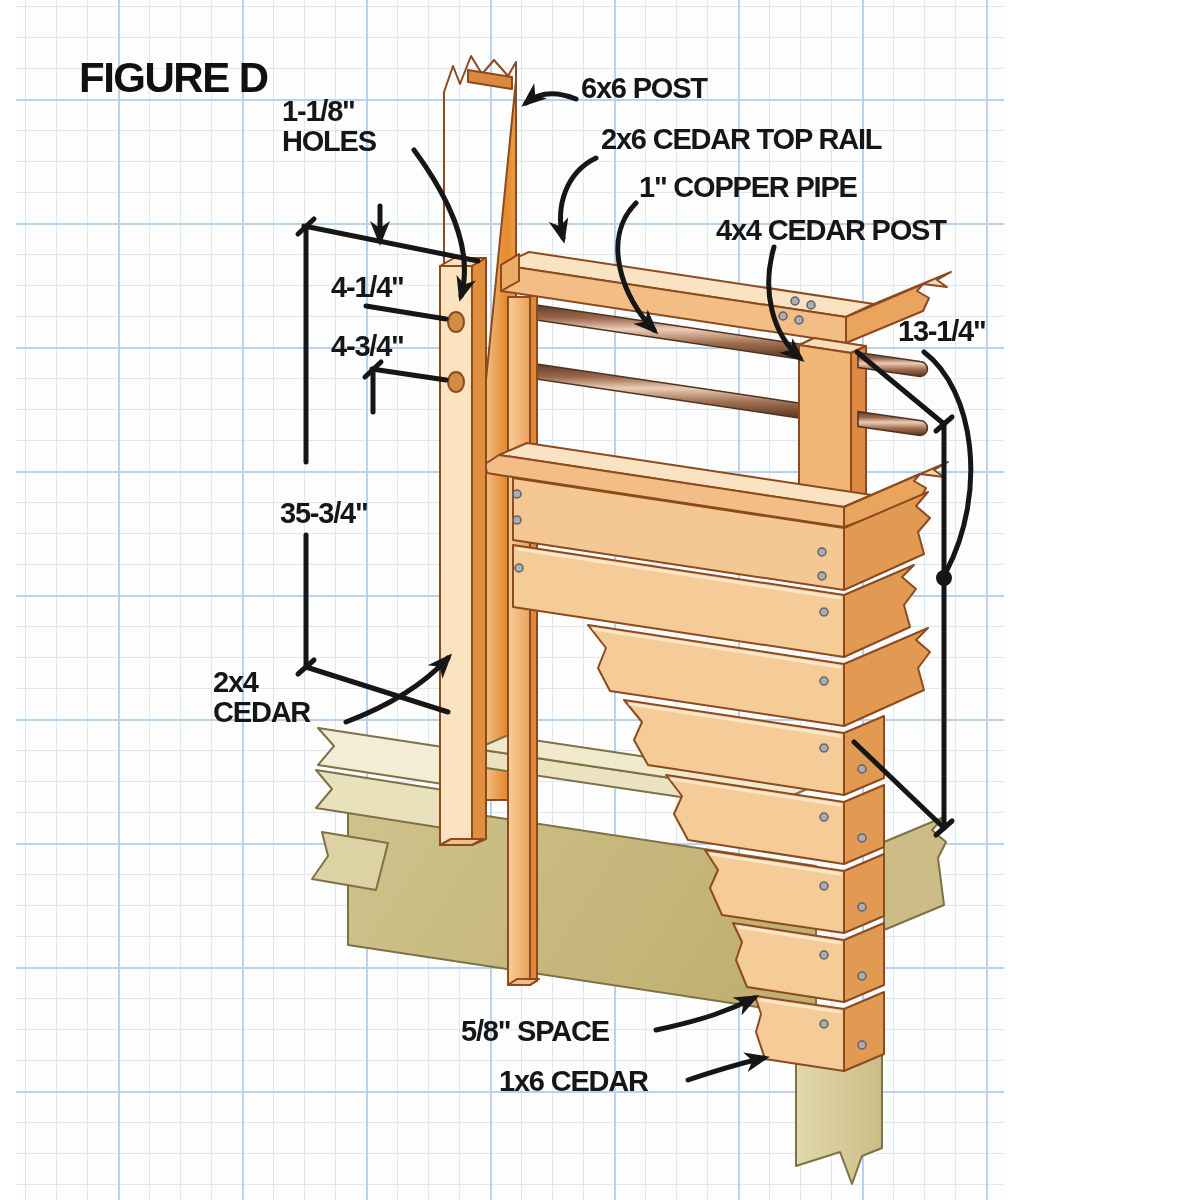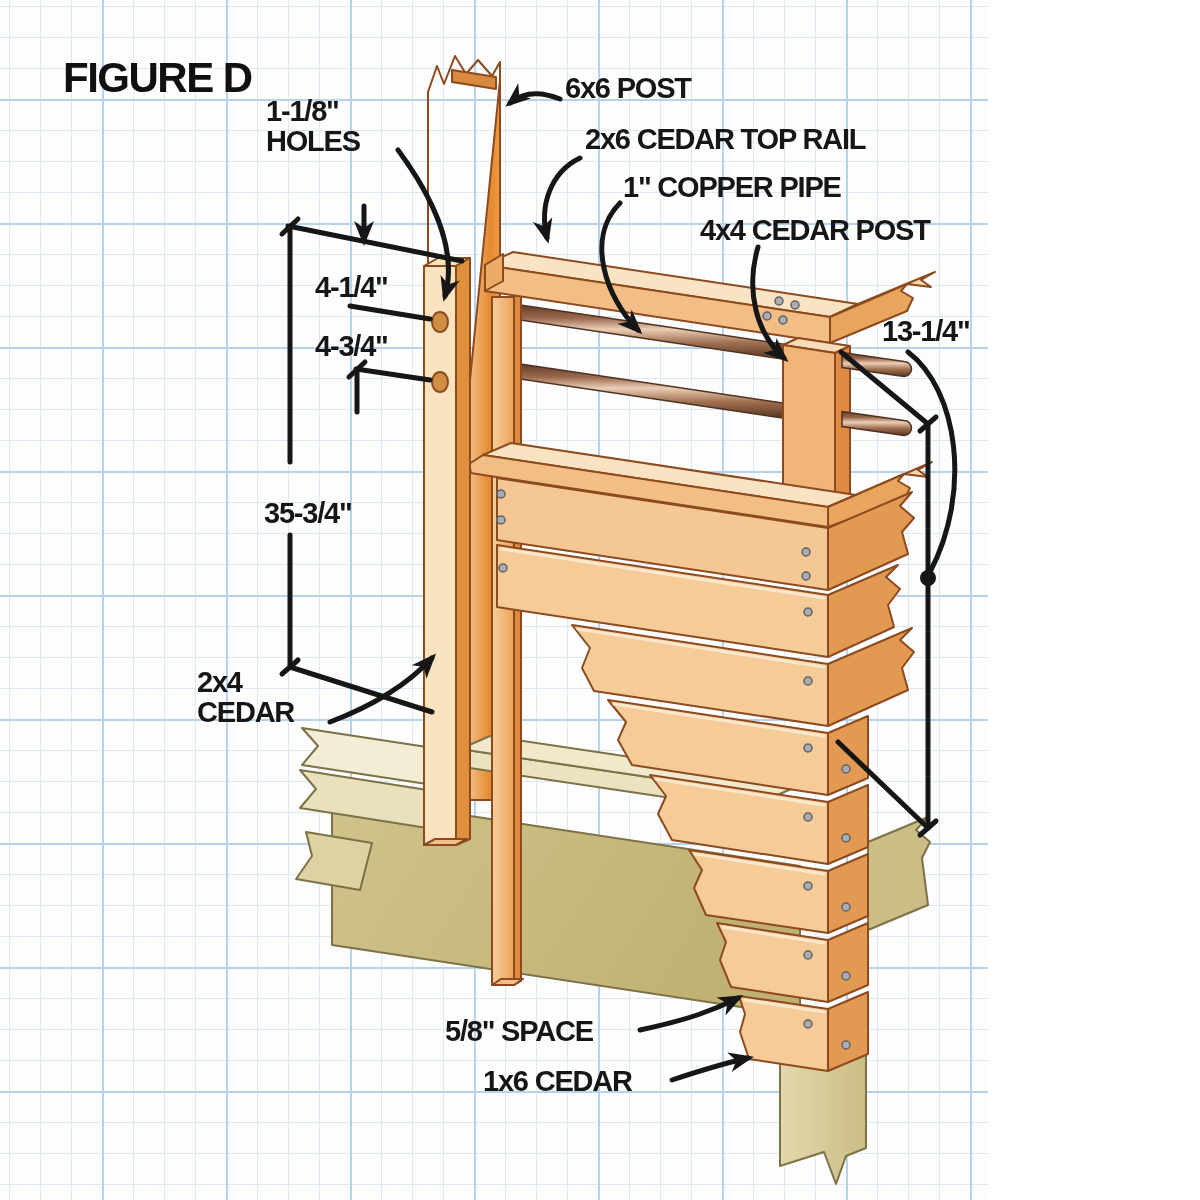--- a/index.html
+++ b/index.html
@@ -7,20 +7,21 @@
   #paper{
     position:relative;width:988px;height:1200px;
     background-color:#FDFDFE;
     background-image:
       linear-gradient(#B9D2EC 2px, transparent 2px),
       linear-gradient(90deg,#B9D2EC 2px, transparent 2px),
       linear-gradient(#DDE8F5 1px, transparent 1px),
       linear-gradient(90deg,#DDE8F5 1px, transparent 1px);
     background-size:124px 124px,124px 124px,31px 31px,31px 31px;
     background-position:-25px -25px,-22px -25px,-25px -25px,-22px -25px;
+    margin-left:16px;
   }
   svg{position:absolute;left:0;top:0;}
   .lbl{font-weight:700;font-size:29px;letter-spacing:-1.2px;fill:#161616;}
   .title{font-weight:700;font-size:42px;letter-spacing:-1.5px;fill:#101010;}
   .wood{stroke:#8C4A1E;stroke-width:2;stroke-linejoin:round;}
   .olive{stroke:#7D7146;stroke-width:2;stroke-linejoin:round;}
   .dim{stroke:#161616;stroke-width:5;fill:none;stroke-linecap:round;}
   .pipe{stroke:#4F3322;stroke-width:1.5;}
   .nail{fill:#ABADB2;stroke:#5F6165;stroke-width:1.5;}
   .hl{stroke:#FBE8CC;stroke-width:3;stroke-linecap:round;}

